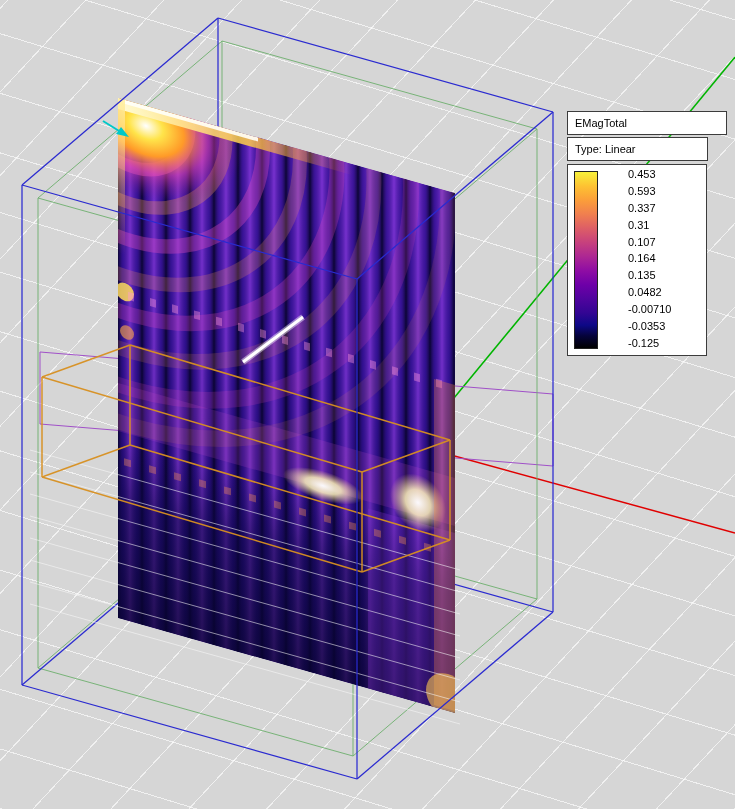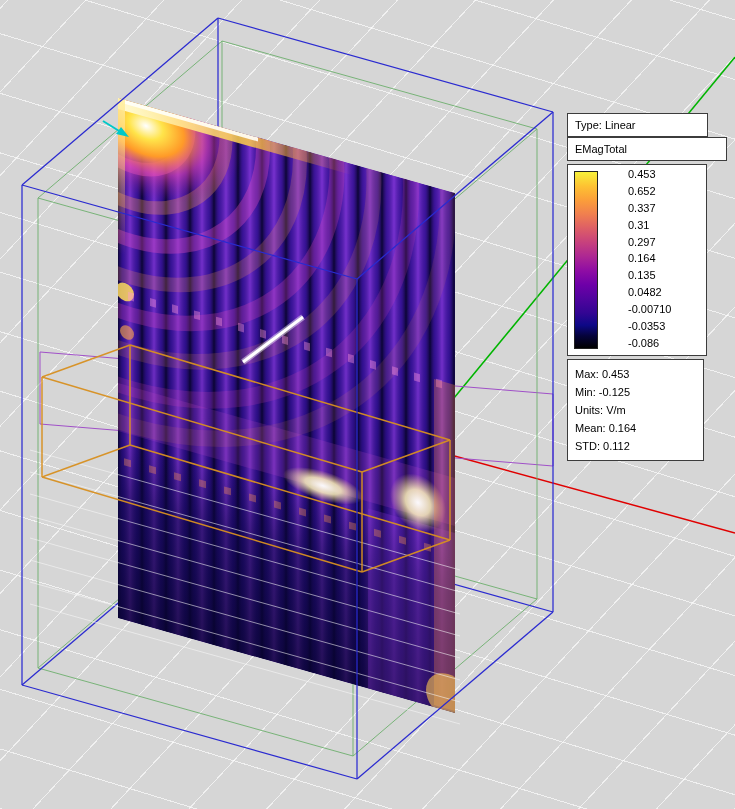--- a/index.html
+++ b/index.html
@@ -217,44 +217,37 @@
     <line x1="243" y1="362" x2="303" y2="317" stroke="#ffffff" stroke-width="3"></line>
   </g>
 
   <g>
     <line x1="103" y1="121" x2="124" y2="134" stroke="#00c8c8" stroke-width="2"></line>
     <polygon points="129,137 116,134 121,127" fill="#00c8c8"></polygon>
   </g>
 </svg>
 
 <div class="legend">
+  <div class="lg-box lg-title">
+    <span>EMagTotal</span>
+  </div>
   <div class="lg-box lg-type">
     <span>Type: Linear</span>
-  </div>
-  <div class="lg-box lg-title">
-    <span>EMagTotal</span>
   </div>
   <div class="lg-box lg-scale">
     <div class="bar"></div>
     <div class="ticks">
       <div>0.453</div>
-      <div>0.652</div>
+      <div>0.593</div>
       <div>0.337</div>
       <div>0.31</div>
-      <div>0.297</div>
+      <div>0.107</div>
       <div>0.164</div>
       <div>0.135</div>
       <div>0.0482</div>
       <div>-0.00710</div>
       <div>-0.0353</div>
-      <div>-0.086</div>
+      <div>-0.125</div>
     </div>
   </div>
-  <div class="lg-box lg-stats">
-    <div>Max: 0.453</div>
-    <div>Min: -0.125</div>
-    <div>Units: V/m</div>
-    <div>Mean: 0.164</div>
-    <div>STD: 0.112</div>
-  </div>
 </div>
 
 </div>
 
 </body></html>

